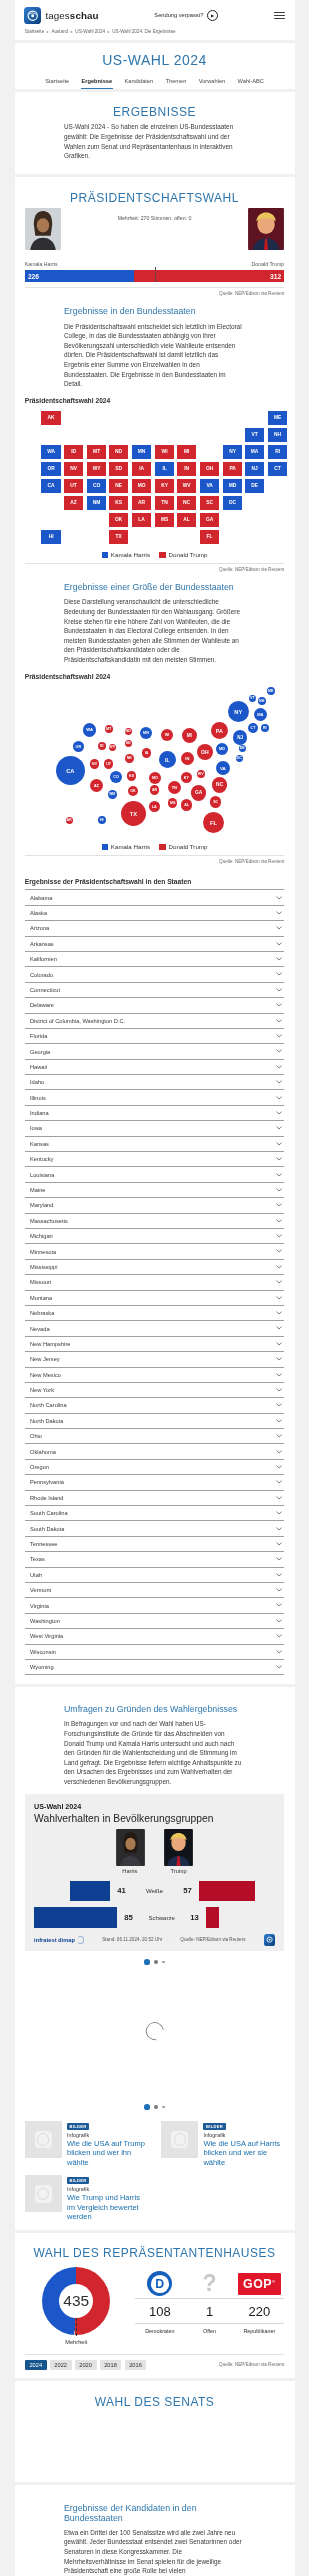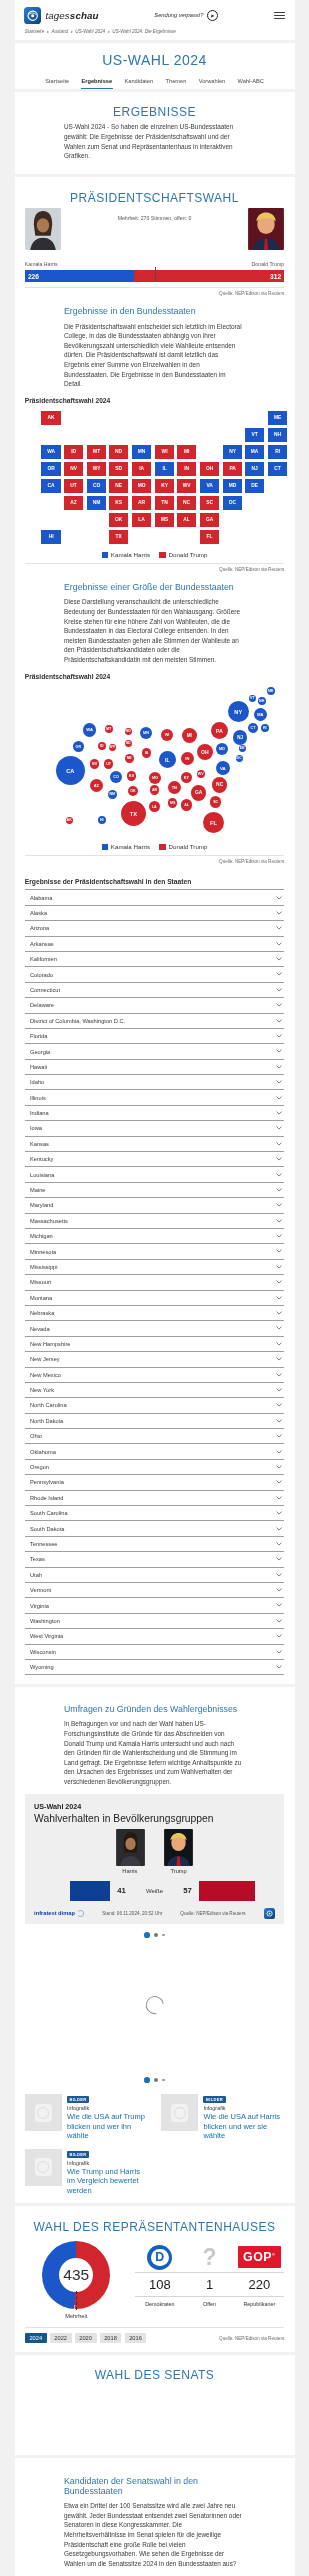--- a/index.html
+++ b/index.html
@@ -1,21 +1,21 @@
 <!DOCTYPE html>
 <html style="font-size:8.2px"><head>
 <meta charset="utf-8">
 <style>
   html,body{margin:0;padding:0;}
   body{width:309px;background:#f1f1f2;font-family:"Liberation Sans",sans-serif;color:#3a3a3a;}
   .page{width:309px;min-height:2594px;}
   .col{width:280px;margin:0 auto;}
   .sec{background:#fff;margin-bottom:3.1px;}
   
-  .hdr{padding:5.2px 9.3px 2.1px 9.3px;font-style:italic;}
+  .hdr{padding:5.2px 9.3px 2.1px 9.3px;}
   .hdr-row{display:flex;align-items:center;justify-content:space-between;height:20.6px;}
   .logo-wrap{display:flex;align-items:center;gap:4.1px;}
   .logo-sq{width:17.5px;height:17.5px;border-radius:3.6px;background:linear-gradient(135deg,#2f7fd0,#0b3f7e);position:relative;}
   .logo-sq svg{position:absolute;left:2.1px;top:2.1px;}
   .logo-text{font-size:9.8px;color:#1d1d1d;letter-spacing:0.1px;}
   .logo-text b{font-weight:700;}
   .missed{display:flex;align-items:center;gap:3.6px;font-size:5.7px;color:#2b2b2b;}
   .play-ic{width:9.3px;height:9.3px;border:0.8px solid #222;border-radius:50%;display:flex;align-items:center;justify-content:center;font-size:4.1px;color:#222;}
   .burger{width:11.3px;height:7.2px;display:flex;flex-direction:column;justify-content:space-between;cursor:pointer;}
   .burger i{display:block;height:1.3px;background:#3c3c3c;border-radius:0.5px;}
@@ -686,20 +686,27 @@
           <span>Trump</span>
         </div>
         <div id="demoRows">
             <div class="demo-row">
               <div class="bar bl" style="background:#0d3f92;width:40px"></div>
               <div class="num">41</div>
               <div class="lb">Weiße</div>
               <div class="num">57</div>
               <div class="bar" style="background:#b50d28;width:56px"></div>
             </div>
+            <div class="demo-row">
+              <div class="bar bl" style="background:#0d3f92;width:83px"></div>
+              <div class="num">85</div>
+              <div class="lb">Schwarze</div>
+              <div class="num">13</div>
+              <div class="bar" style="background:#b50d28;width:12.7px"></div>
+            </div>
           </div>
         <div class="card-foot">
           <span class="ifd">
               <span>infratest dimap</span>
               <span class="ring"></span>
             </span>
           <span>Stand: 06.11.2024, 20:52 Uhr</span>
           <span>Quelle: NEP/Edison via Reuters</span>
           <span class="ard-sq">
               <svg width="7.2" height="7.2" viewBox="0 0 14 14">
@@ -796,21 +803,21 @@
       </div>
     </div>
 
     <div class="sec pad">
       <div class="h2">WAHL DES SENATS</div>
       <div class="empty-l"></div>
     </div>
 
     <div class="sec pad">
       <div class="narrow">
-        <h3>Kandidaten der Senatswahl in den Bundesstaaten</h3>
+        <h3>Ergebnisse der Kandidaten in den Bundesstaaten</h3>
         <p>Etwa ein Drittel der 100 Senatssitze wird alle zwei Jahre neu gewählt. Jeder Bundesstaat entsendet zwei Senatorinnen oder Senatoren in diese Kongresskammer. Die Mehrheitsverhältnisse im Senat spielen für die jeweilige Präsidentschaft eine große Rolle bei vielen Gesetzgebungsvorhaben. Wie sehen die Ergebnisse der Wahlen um die Senatssitze 2024 in den Bundesstaaten aus?</p>
       </div>
 
     </div>
 
   </div>
 </div>
 
 
 </body></html>

